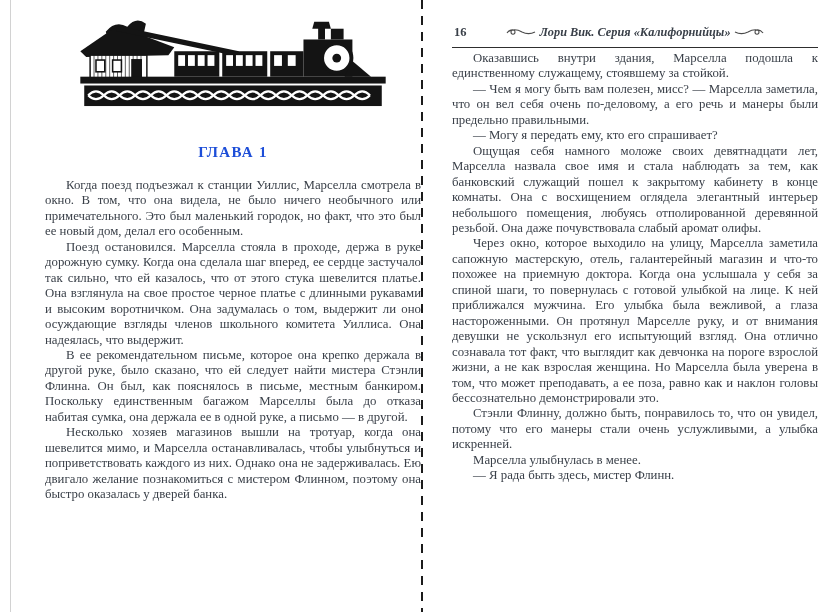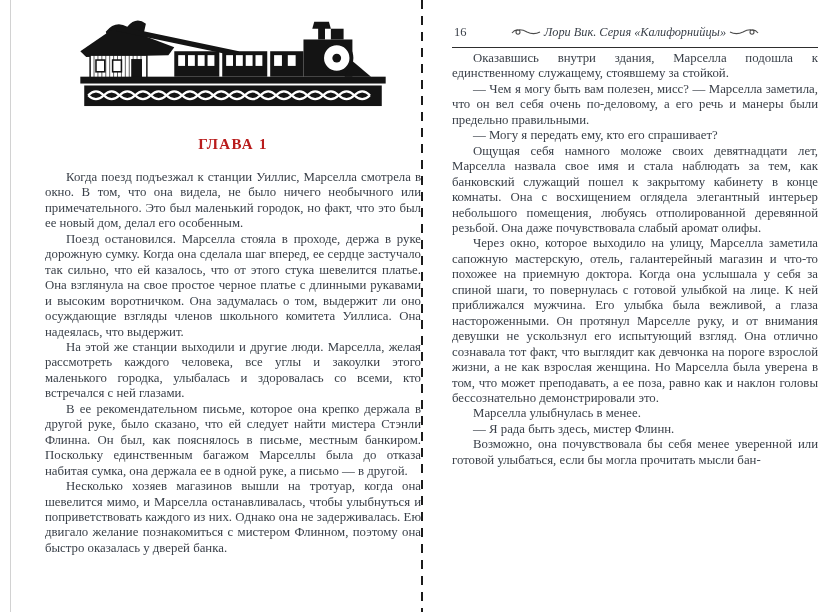--- a/index.html
+++ b/index.html
@@ -19,34 +19,35 @@
     position: absolute; left: 421px; top: 0; bottom: 0;
     width: 2px;
     background: repeating-linear-gradient(to bottom, #1b1b1b 0 9px, transparent 9px 16px);
   }
   
   .page-left {
     position: absolute; left: 45px; top: 16px; width: 376px;
   }
   .illustration-wrap { text-align: center; }
   .chapter-heading {
-    margin: 24px 0 17px 0;
+    margin: 32px 0 17px 0;
     text-align: center;
     font-size: 15px; font-weight: bold;
     letter-spacing: 1.3px;
-    color: #b91c1c;
+    color: #1d4ed8;
   }
   
   .page-right {
     position: absolute; left: 452px; top: 24px; width: 366px;
   }
   .running-head {
     position: relative;
     padding-bottom: 6px;
     border-bottom: 1.5px solid #2e2e2e;
+    font-weight: bold;
   }
   .page-number {
     position: absolute; left: 2px; top: 1px;
     font-size: 12.5px; color: #3a4049;
   }
   .running-title-row {
     display: flex; justify-content: center; align-items: center; gap: 3px;
     height: 17px;
   }
   .running-title {
@@ -120,21 +121,20 @@
           <path d="M8,81 q8,8 16,0 t16,0 t16,0 t16,0 t16,0 t16,0 t16,0 t16,0 t16,0 t16,0 t16,0 t16,0 t16,0 t16,0 t16,0 t16,0 t16,0 t16,0"></path>
         </g>
       </svg>
     </div>
 
     <div class="chapter-heading">ГЛАВА 1</div>
 
     <div class="body-text">
       <p>Когда поезд подъезжал к станции Уиллис, Марселла смотрела в окно. В том, что она видела, не было ничего необычного или примечательного. Это был маленький городок, но факт, что это был ее новый дом, делал его особенным.</p>
       <p>Поезд остановился. Марселла стояла в проходе, держа в руке дорожную сумку. Когда она сделала шаг вперед, ее сердце застучало так сильно, что ей казалось, что от этого стука шевелится платье. Она взглянула на свое простое черное платье с длинными рукавами и высоким воротничком. Она задумалась о том, выдержит ли оно осуждающие взгляды членов школьного комитета Уиллиса. Она надеялась, что выдержит.</p>
-      <p>На этой же станции выходили и другие люди. Марселла, желая рассмотреть каждого человека, все углы и закоулки этого маленького городка, улыбалась и здоровалась со всеми, кто встречался с ней глазами.</p>
       <p>В ее рекомендательном письме, которое она крепко держала в другой руке, было сказано, что ей следует найти мистера Стэнли Флинна. Он был, как пояснялось в письме, местным банкиром. Поскольку единственным багажом Марселлы была до отказа набитая сумка, она держала ее в одной руке, а письмо — в другой.</p>
       <p>Несколько хозяев магазинов вышли на тротуар, когда она шевелится мимо, и Марселла останавливалась, чтобы улыбнуться и поприветствовать каждого из них. Однако она не задерживалась. Ею двигало желание познакомиться с мистером Флинном, поэтому она быстро оказалась у дверей банка.</p>
     </div>
   </div>
 
   <div class="page-right">
 
     <div class="running-head">
       <span class="page-number">16</span>
       <div class="running-title-row">
@@ -147,18 +147,18 @@
         </svg>
       </div>
     </div>
 
     <div class="body-text">
       <p>Оказавшись внутри здания, Марселла подошла к единственному служащему, стоявшему за стойкой.</p>
       <p>— Чем я могу быть вам полезен, мисс? — Марселла заметила, что он вел себя очень по-деловому, а его речь и манеры были предельно правильными.</p>
       <p>— Могу я передать ему, кто его спрашивает?</p>
       <p>Ощущая себя намного моложе своих девятнадцати лет, Марселла назвала свое имя и стала наблюдать за тем, как банковский служащий пошел к закрытому кабинету в конце комнаты. Она с восхищением оглядела элегантный интерьер небольшого помещения, любуясь отполированной деревянной резьбой. Она даже почувствовала слабый аромат олифы.</p>
       <p>Через окно, которое выходило на улицу, Марселла заметила сапожную мастерскую, отель, галантерейный магазин и что-то похожее на приемную доктора. Когда она услышала у себя за спиной шаги, то повернулась с готовой улыбкой на лице. К ней приближался мужчина. Его улыбка была вежливой, а глаза настороженными. Он протянул Марселле руку, и от внимания девушки не ускользнул его испытующий взгляд. Она отлично сознавала тот факт, что выглядит как девчонка на пороге взрослой жизни, а не как взрослая женщина. Но Марселла была уверена в том, что может преподавать, а ее поза, равно как и наклон головы бессознательно демонстрировали это.</p>
+      <p>Стэнли Флинну, должно быть, понравилось то, что он увидел, потому что его манеры стали очень услужливыми, а улыбка искренней.</p>
       <p>Марселла улыбнулась в менее.</p>
       <p>— Я рада быть здесь, мистер Флинн.</p>
-      <p>Возможно, она почувствовала бы себя менее уверенной или готовой улыбаться, если бы могла прочитать мысли бан-</p>
     </div>
   </div>
 </div>
 
 </body></html>

